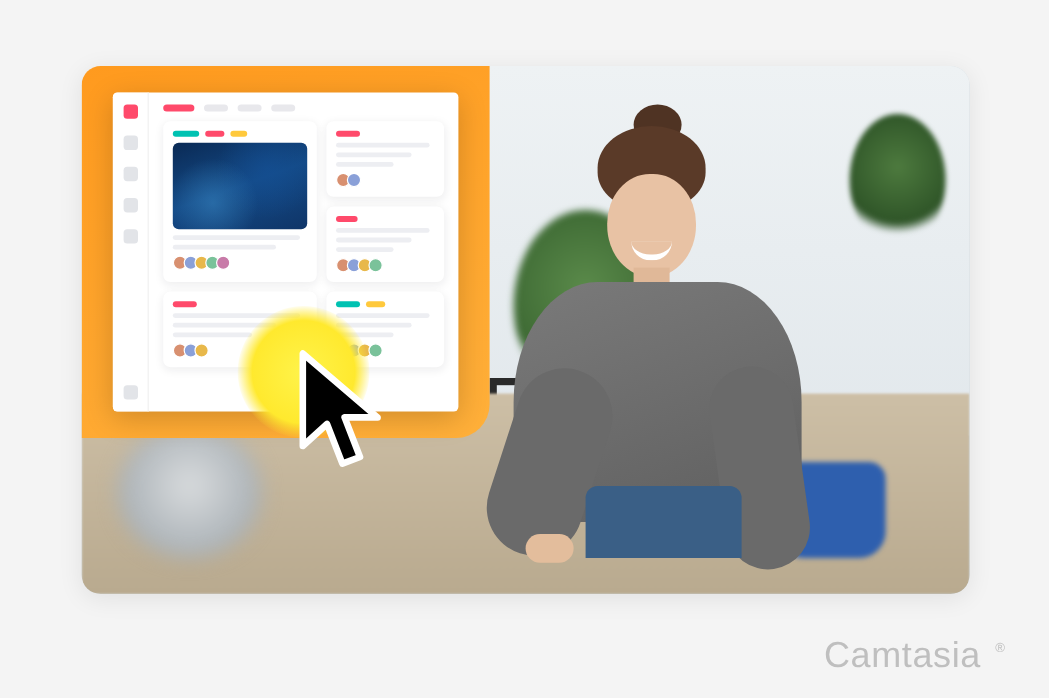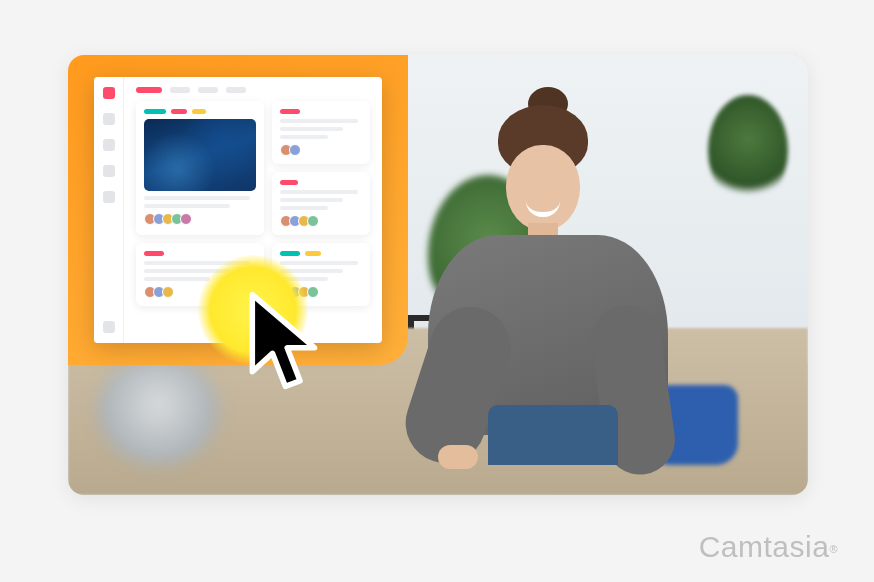--- a/index.html
+++ b/index.html
@@ -219,22 +219,22 @@
   
   .brand {
     position:absolute;
     right: 36px;
     bottom: 18px;
     font-size: 30px;
     letter-spacing: 0.5px;
     color:#bfbfbf;
     font-weight:300;
     display:flex;
-    align-items:center;
-    gap:0;
+    align-items:flex-start;
+    gap:12px;
   }
   .reg {
     font-size:11px;
     margin-top:4px;
     color:#bfbfbf;
   }
 </style>
 </head>
 <body>
 

